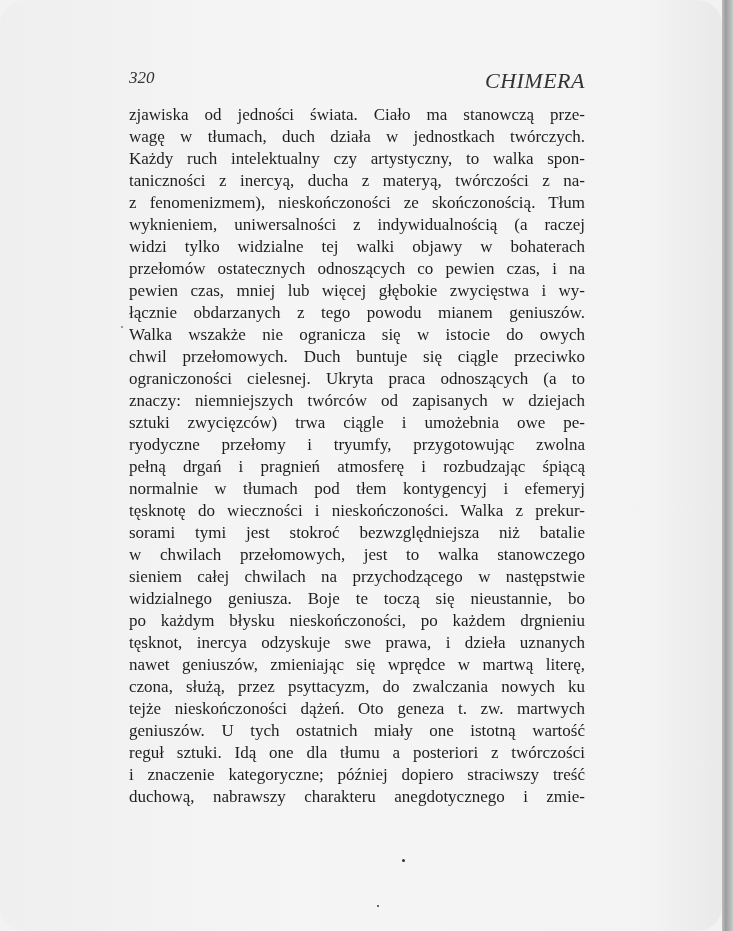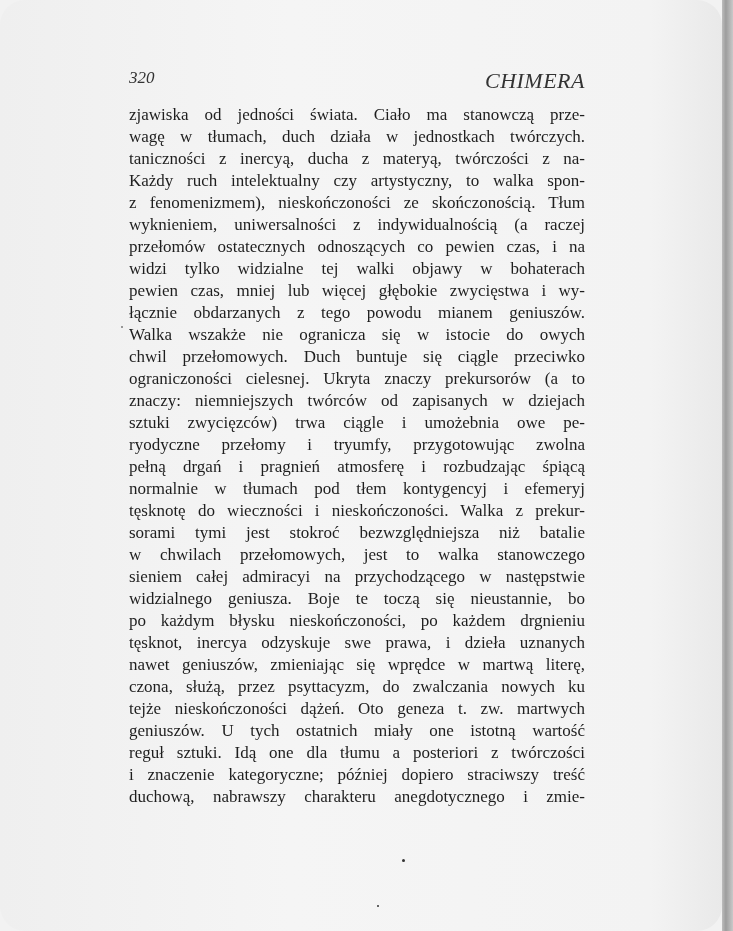--- a/index.html
+++ b/index.html
@@ -46,40 +46,40 @@
 
 <div class="page">
   <div class="header">
     <span class="page-number">320</span>
     <span class="running-title">CHIMERA</span>
   </div>
 
   <div class="body-text">
     <span class="line">zjawiska od jedności świata. Ciało ma stanowczą prze-</span>
     <span class="line">wagę w tłumach, duch działa w jednostkach twórczych.</span>
+    <span class="line">Każdy ruch intelektualny czy artystyczny, to walka spon-</span>
     <span class="line">taniczności z inercyą, ducha z materyą, twórczości z na-</span>
-    <span class="line">Każdy ruch intelektualny czy artystyczny, to walka spon-</span>
     <span class="line">z fenomenizmem), nieskończoności ze skończonością. Tłum</span>
     <span class="line">wyknieniem, uniwersalności z indywidualnością (a raczej</span>
+    <span class="line">widzi tylko widzialne tej walki objawy w bohaterach</span>
     <span class="line">przełomów ostatecznych odnoszących co pewien czas, i na</span>
-    <span class="line">widzi tylko widzialne tej walki objawy w bohaterach</span>
     <span class="line">pewien czas, mniej lub więcej głębokie zwycięstwa i wy-</span>
     <span class="line">łącznie obdarzanych z tego powodu mianem geniuszów.</span>
     <span class="line">Walka wszakże nie ogranicza się w istocie do owych</span>
     <span class="line">chwil przełomowych. Duch buntuje się ciągle przeciwko</span>
-    <span class="line">ograniczoności cielesnej. Ukryta znaczy prekursorów (a to</span>
+    <span class="line">ograniczoności cielesnej. Ukryta praca odnoszących (a to</span>
     <span class="line">znaczy: niemniejszych twórców od zapisanych w dziejach</span>
     <span class="line">sztuki zwycięzców) trwa ciągle i umożebnia owe pe-</span>
     <span class="line">ryodyczne przełomy i tryumfy, przygotowując zwolna</span>
     <span class="line">pełną drgań i pragnień atmosferę i rozbudzając śpiącą</span>
     <span class="line">normalnie w tłumach pod tłem kontygencyj i efemeryj</span>
     <span class="line">tęsknotę do wieczności i nieskończoności. Walka z prekur-</span>
     <span class="line">sorami tymi jest stokroć bezwzględniejsza niż batalie</span>
     <span class="line">w chwilach przełomowych, jest to walka stanowczego</span>
-    <span class="line">sieniem całej admiracyi na przychodzącego w następstwie</span>
+    <span class="line">sieniem całej chwilach na przychodzącego w następstwie</span>
     <span class="line">widzialnego geniusza. Boje te toczą się nieustannie, bo</span>
     <span class="line">po każdym błysku nieskończoności, po każdem drgnieniu</span>
     <span class="line">tęsknot, inercya odzyskuje swe prawa, i dzieła uznanych</span>
     <span class="line">nawet geniuszów, zmieniając się wprędce w martwą literę,</span>
     <span class="line">czona, służą, przez psyttacyzm, do zwalczania nowych ku</span>
     <span class="line">tejże nieskończoności dążeń. Oto geneza t. zw. martwych</span>
     <span class="line">geniuszów. U tych ostatnich miały one istotną wartość</span>
     <span class="line">reguł sztuki. Idą one dla tłumu a posteriori z twórczości</span>
     <span class="line">i znaczenie kategoryczne; później dopiero straciwszy treść</span>
     <span class="line">duchową, nabrawszy charakteru anegdotycznego i zmie-</span>

